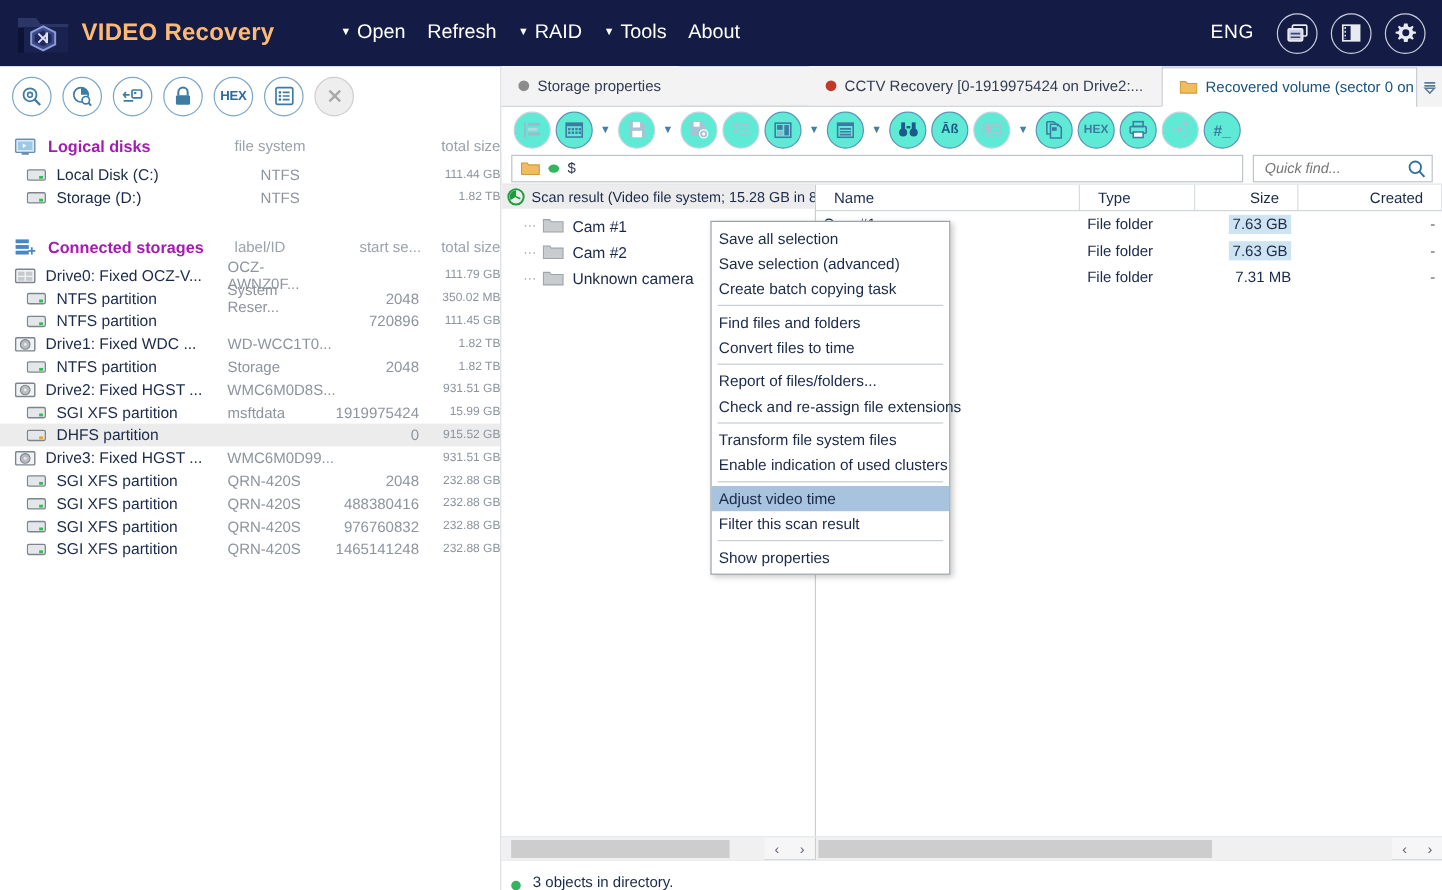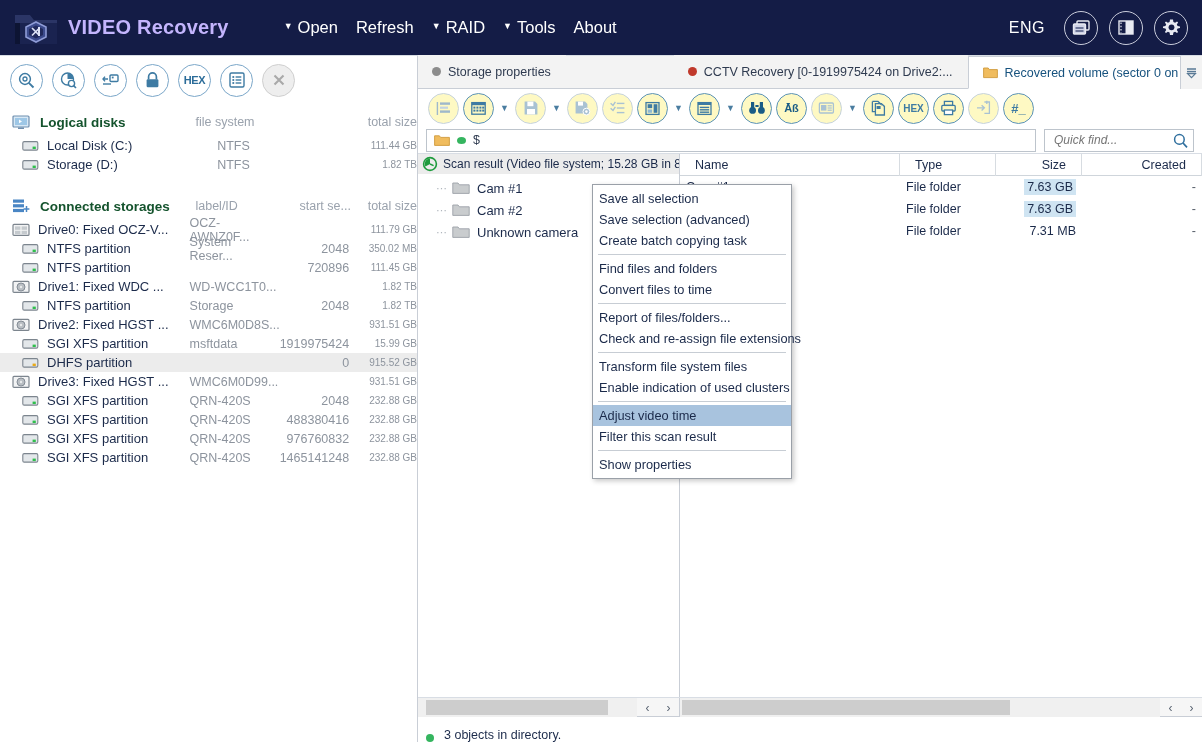--- a/index.html
+++ b/index.html
@@ -20,21 +20,21 @@
   
   .topbar {
     height: 55px;
     background: #141c46;
     display: flex; align-items: center;
     flex: 0 0 55px;
     position: relative;
   }
   .logo-wrap { margin-left: 12px; width: 48px; height: 44px; position: relative; flex: 0 0 48px; }
   .app-title {
-    color: #c4b5fd; font-size: 20px; font-weight: bold;
+    color: #fdba74; font-size: 20px; font-weight: bold;
     margin-left: 8px; letter-spacing: 0.2px; white-space: nowrap;
   }
   .menu {
     display: flex; align-items: center; margin-left: 46px; gap: 0px;
   }
   .menu-item {
     color: #ffffff; font-size: 16.5px; padding: 4px 9px;
     display: flex; align-items: center; white-space: nowrap; cursor: default;
   }
   .menu-caret {
@@ -80,21 +80,21 @@
   }
   .tb-circ.disabled { border-color: #cfcfcf; background: #eeeeee; }
   .tb-circ .hexlabel { font-size: 11px; font-weight: bold; color: #2b6c99; letter-spacing: -0.3px; }
 
   .disk-list { flex: 1 1 auto; overflow: hidden; padding-top: 4px; }
 
   .grp-head {
     display: flex; align-items: center; height: 28px;
     padding-left: 12px; font-size: 13.5px;
   }
-  .grp-head .gname { font-weight: bold; color: #14532d; margin-left: 10px; }
+  .grp-head .gname { font-weight: bold; color: #a21caf; margin-left: 10px; }
   .grp-head .col { color: #9aa2ad; font-weight: normal; font-size: 12.5px; }
 
   .row {
     display: flex; align-items: center; height: 19px;
     padding-left: 22px; font-size: 13px; color: #1b2a4a;
   }
   .row.sel { background: #ececec; }
   .row .rname { margin-left: 8px; white-space: nowrap; overflow: hidden; text-overflow: ellipsis; }
   .row .rlabel { color: #8d949e; font-size: 12.5px; }
   .row .rstart { color: #8d949e; font-size: 12.5px; text-align: right; }
@@ -136,21 +136,21 @@
     position: absolute; right: 0; top: 0; width: 22px; height: 33px;
     display: flex; align-items: center; justify-content: center;
     border-left: 1px solid #c9ced6; background: #f3f3f3; cursor: pointer;
   }
 
   .right-toolbar {
     height: 38px; flex: 0 0 38px; display: flex; align-items: center;
     padding-left: 10px; gap: 4px; background: #fff;
   }
   .rt { width: 31px; height: 31px; border-radius: 50%; border: 1.4px solid #5b93b8;
-        display:flex; align-items:center; justify-content:center; cursor: pointer; background: #fef9c3; }
+        display:flex; align-items:center; justify-content:center; cursor: pointer; background: #5eead4; }
   .rt.disabled { border-color: #c6d3dd; }
   .rt .hexlabel { font-size: 10px; font-weight: bold; color: #3e7ba3; }
   .rt .hashlabel { font-size: 13px; font-weight: bold; color: #3e7ba3; }
   .rt .ablabel { font-size: 11px; font-weight: bold; color: #1a5c86; }
   .caret-sm { color: #4a7da0; font-size: 9px; width: 13px; text-align: center; cursor: pointer; }
 
   .addr-row { height: 26px; flex: 0 0 26px; display: flex; align-items: center; padding: 0 8px; gap: 8px; }
   .addr-box {
     flex: 1 1 auto; height: 23px; border: 1px solid #bdc4cc; background: #fff;
     display: flex; align-items: center; gap: 7px; padding: 0 7px; font-size: 12.5px; color: #2f3b50;

